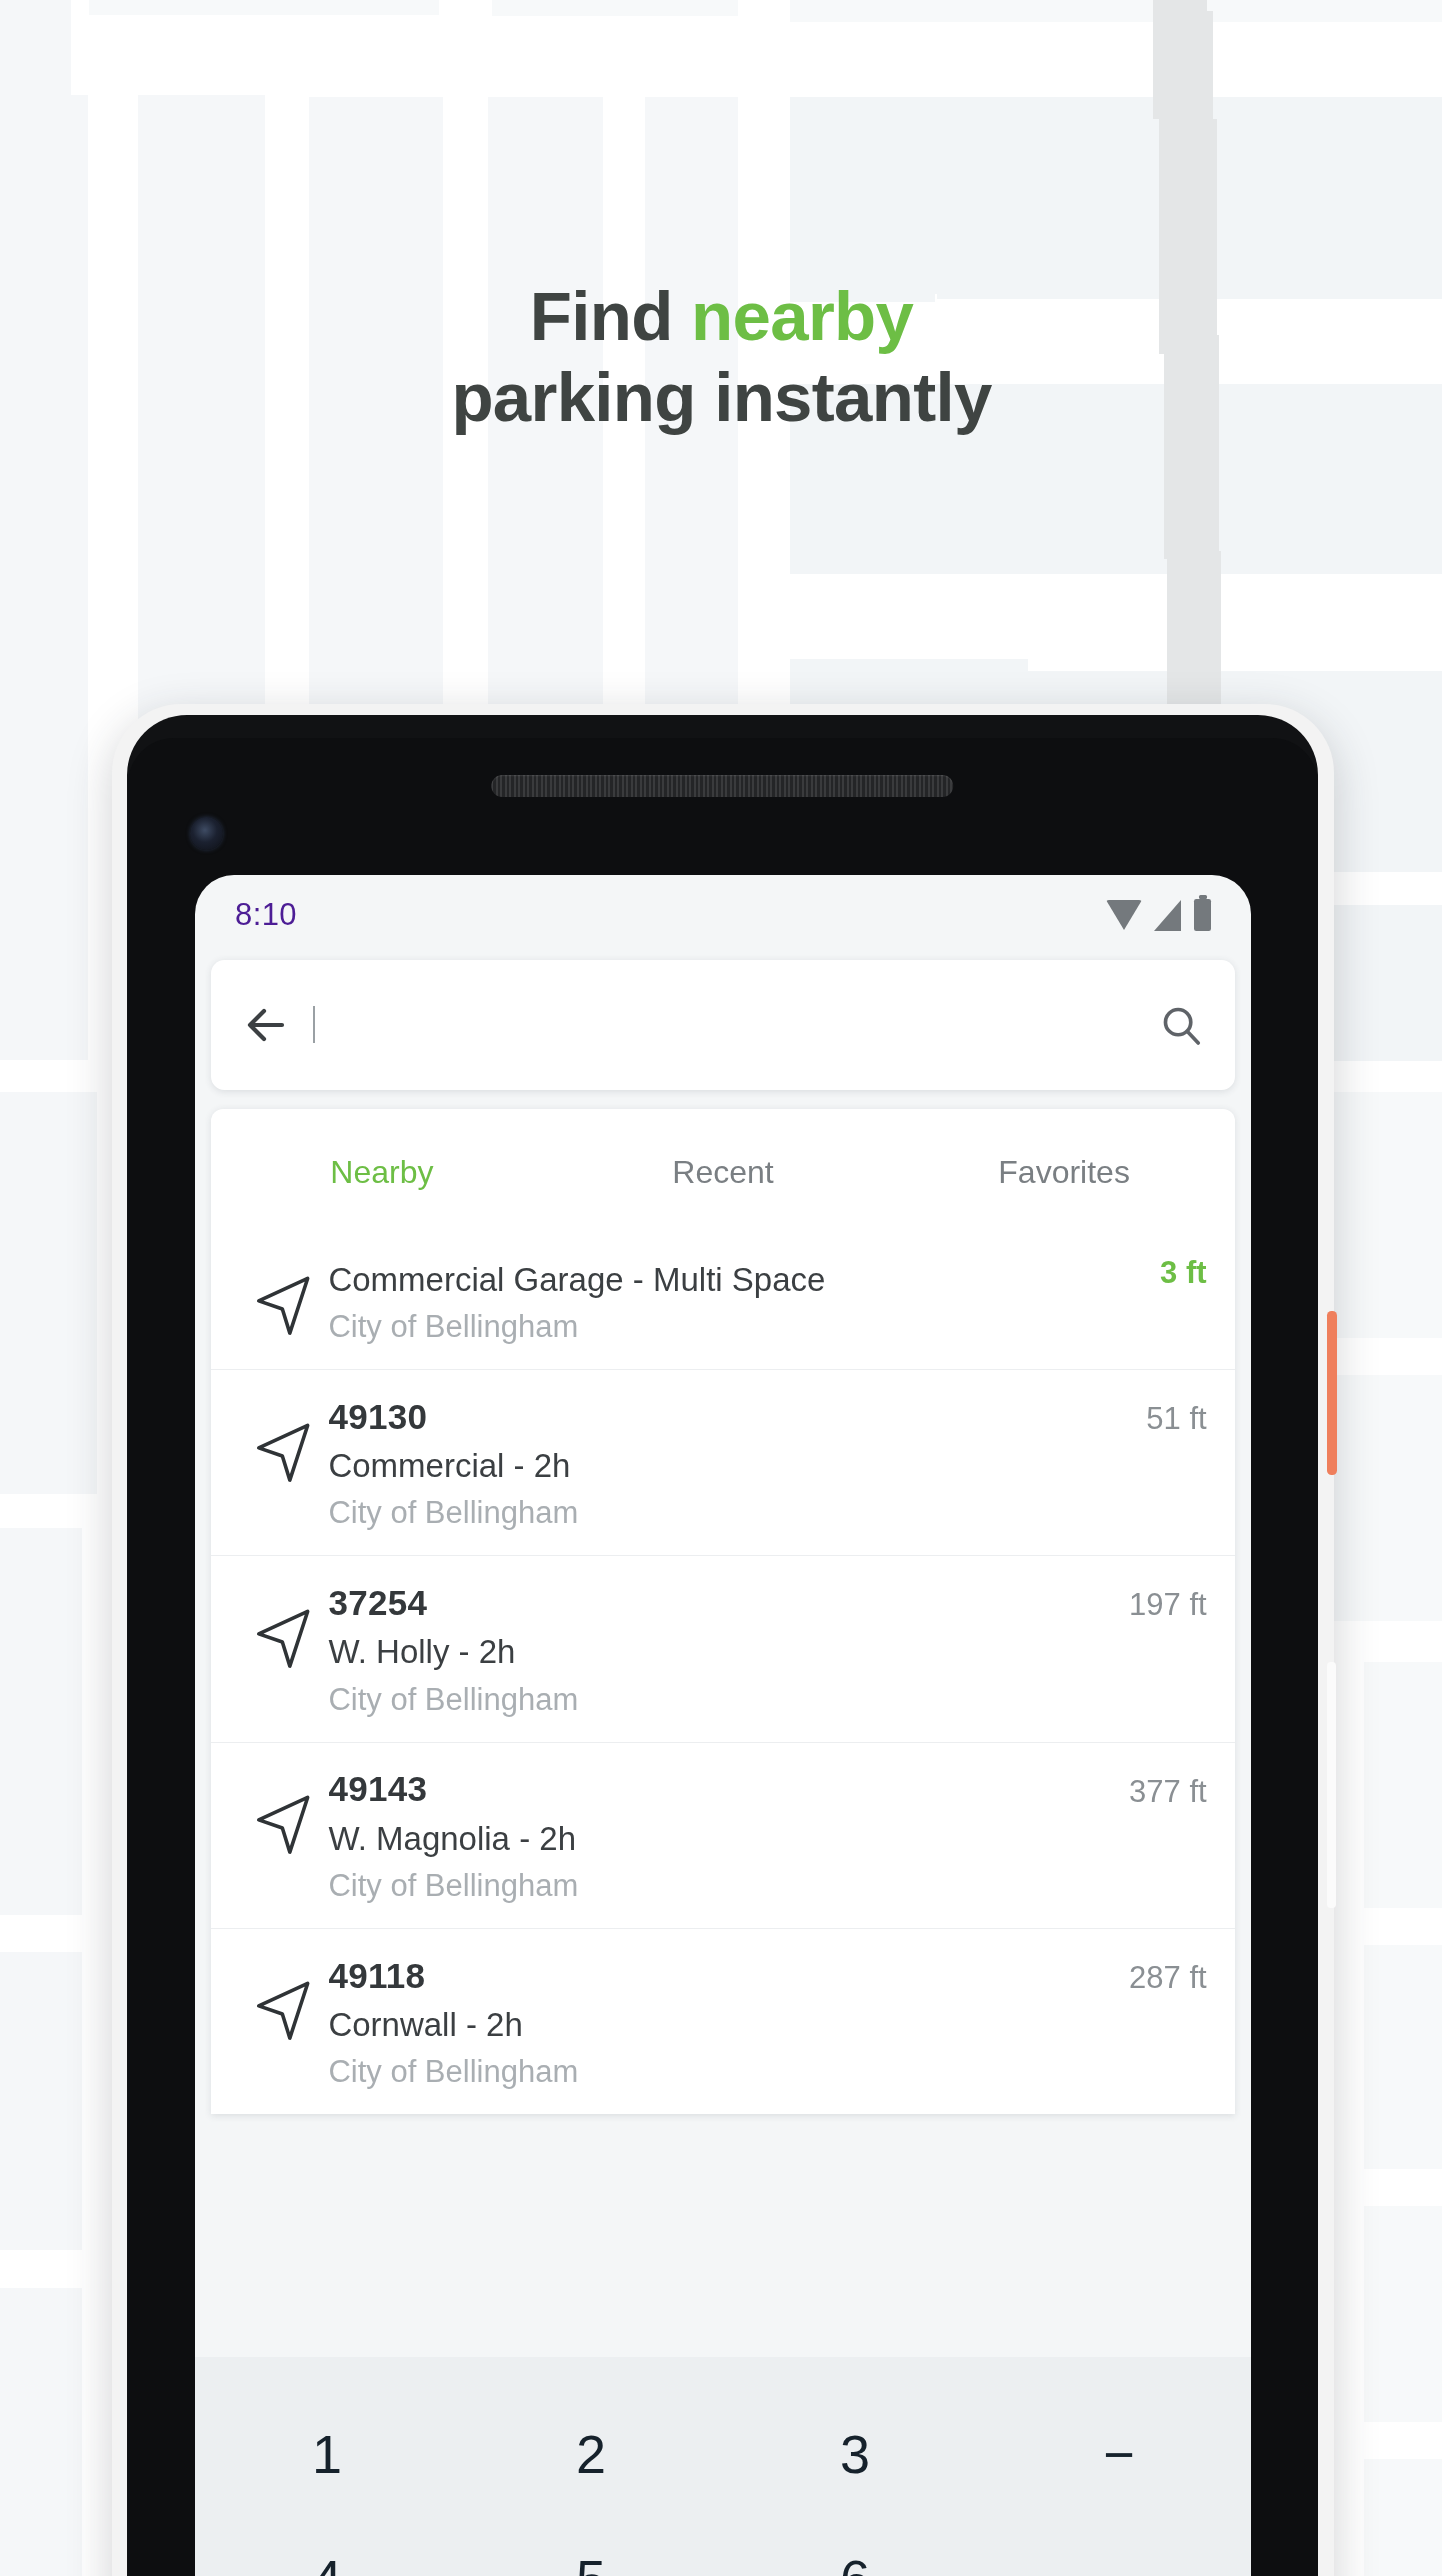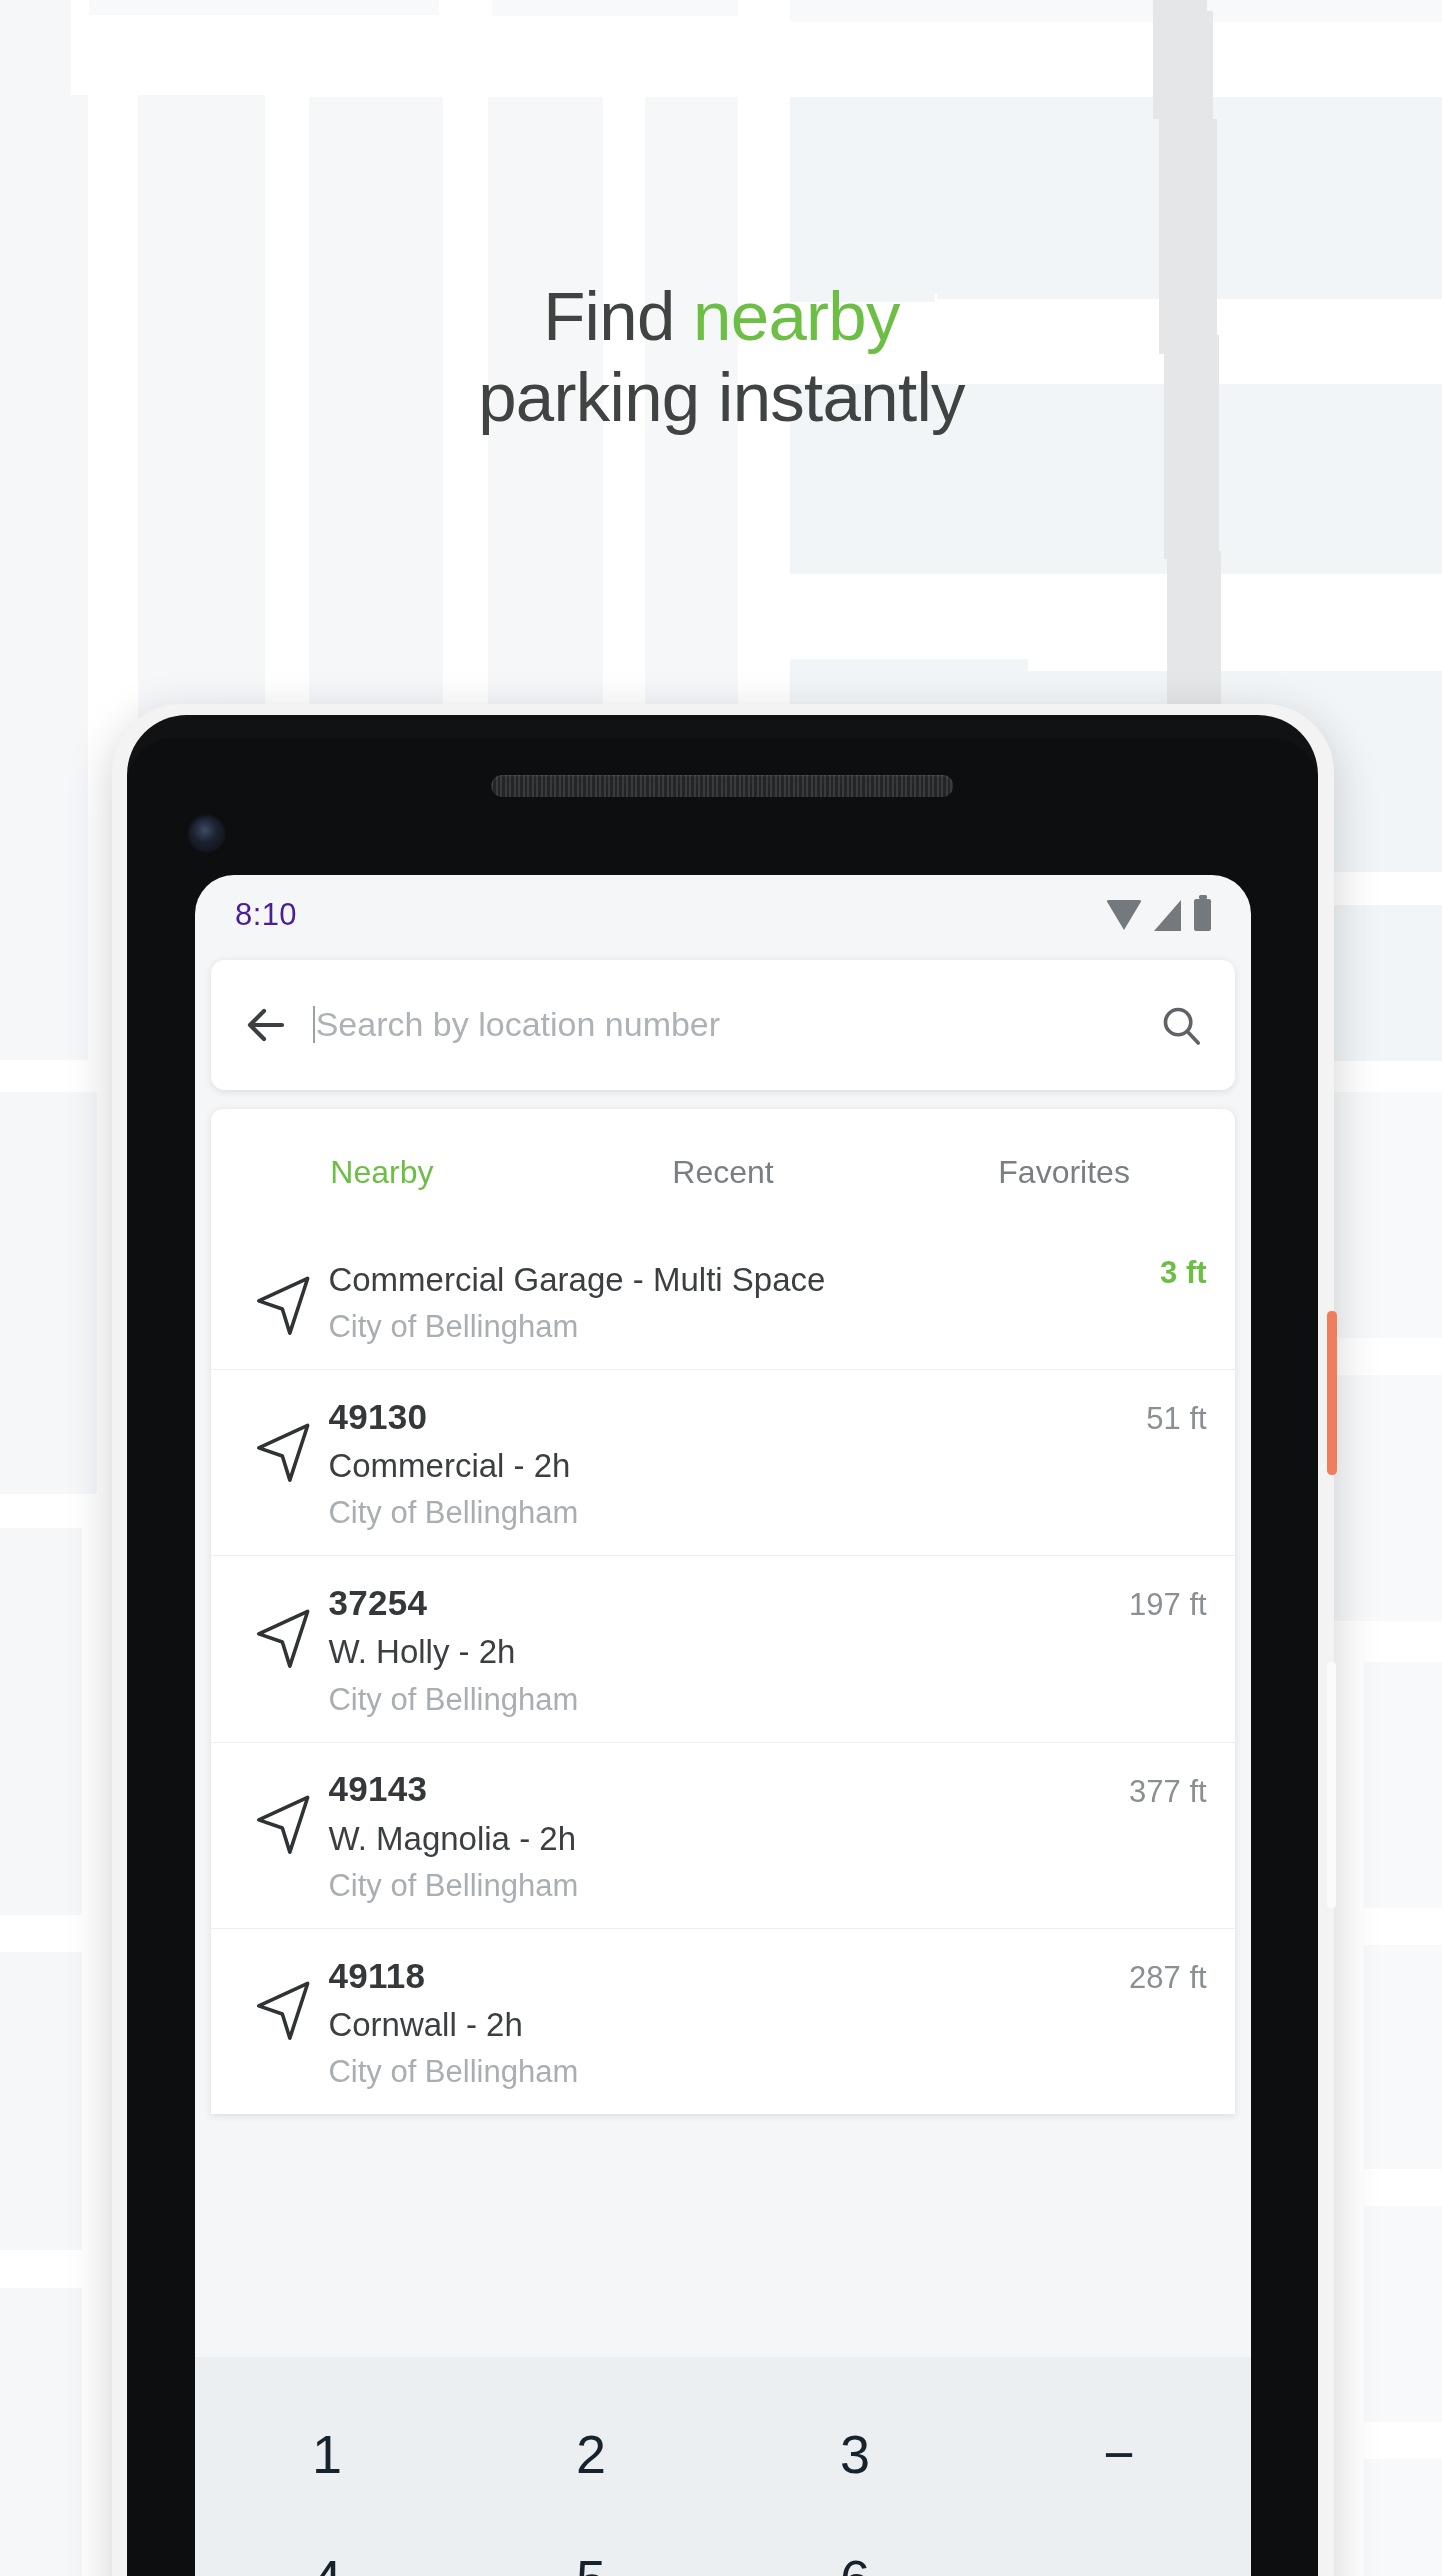--- a/index.html
+++ b/index.html
@@ -15,21 +15,21 @@
   #map-bg { position:absolute; inset:0; background:#ffffff; overflow:hidden; }
   .blk { position:absolute; background:#f5f7f9; }
   .blk.b2 { background:#f2f5f7; }
   .blk.b3 { background:#f7f9fa; }
   .road-v { position:absolute; background:#e4e6e7; }
 
   
   #headline {
     position:absolute; left:0; right:0; top:276px;
     text-align:center;
-    font-size:69px; font-weight:normal; line-height:1.18;
+    font-size:69px; font-weight:bold; line-height:1.18;
     color:#3f4442; letter-spacing:-0.7px;
     z-index:5;
   }
   #headline .accent { color:#6DBE45; }
 
   
   #phone {
     position:absolute;
     left:112px; top:704px;
     width:1222px; height:1937px;
@@ -242,21 +242,20 @@
         <div class="si-batt"></div>
       </div>
     </div>
 
     <div id="search-bar">
       <svg id="back-arrow" viewBox="0 0 24 24">
         <path d="M20 12H4M4 12l7-7M4 12l7 7" fill="none" stroke="#3c4043" stroke-width="2.1" stroke-linecap="round" stroke-linejoin="round"></path>
       </svg>
       <div id="search-input-wrap">
         <div class="caret"></div>
-        <span id="search-placeholder">Search by location number</span>
       </div>
       <svg id="search-icon" viewBox="0 0 24 24">
         <circle cx="10.5" cy="10.5" r="6.6" fill="none" stroke="#5f6368" stroke-width="1.9"></circle>
         <path d="M15.6 15.6L21 21.4" stroke="#5f6368" stroke-width="1.9" stroke-linecap="round"></path>
       </svg>
     </div>
 
     <div id="results-card">
 
       <div id="tabs">

